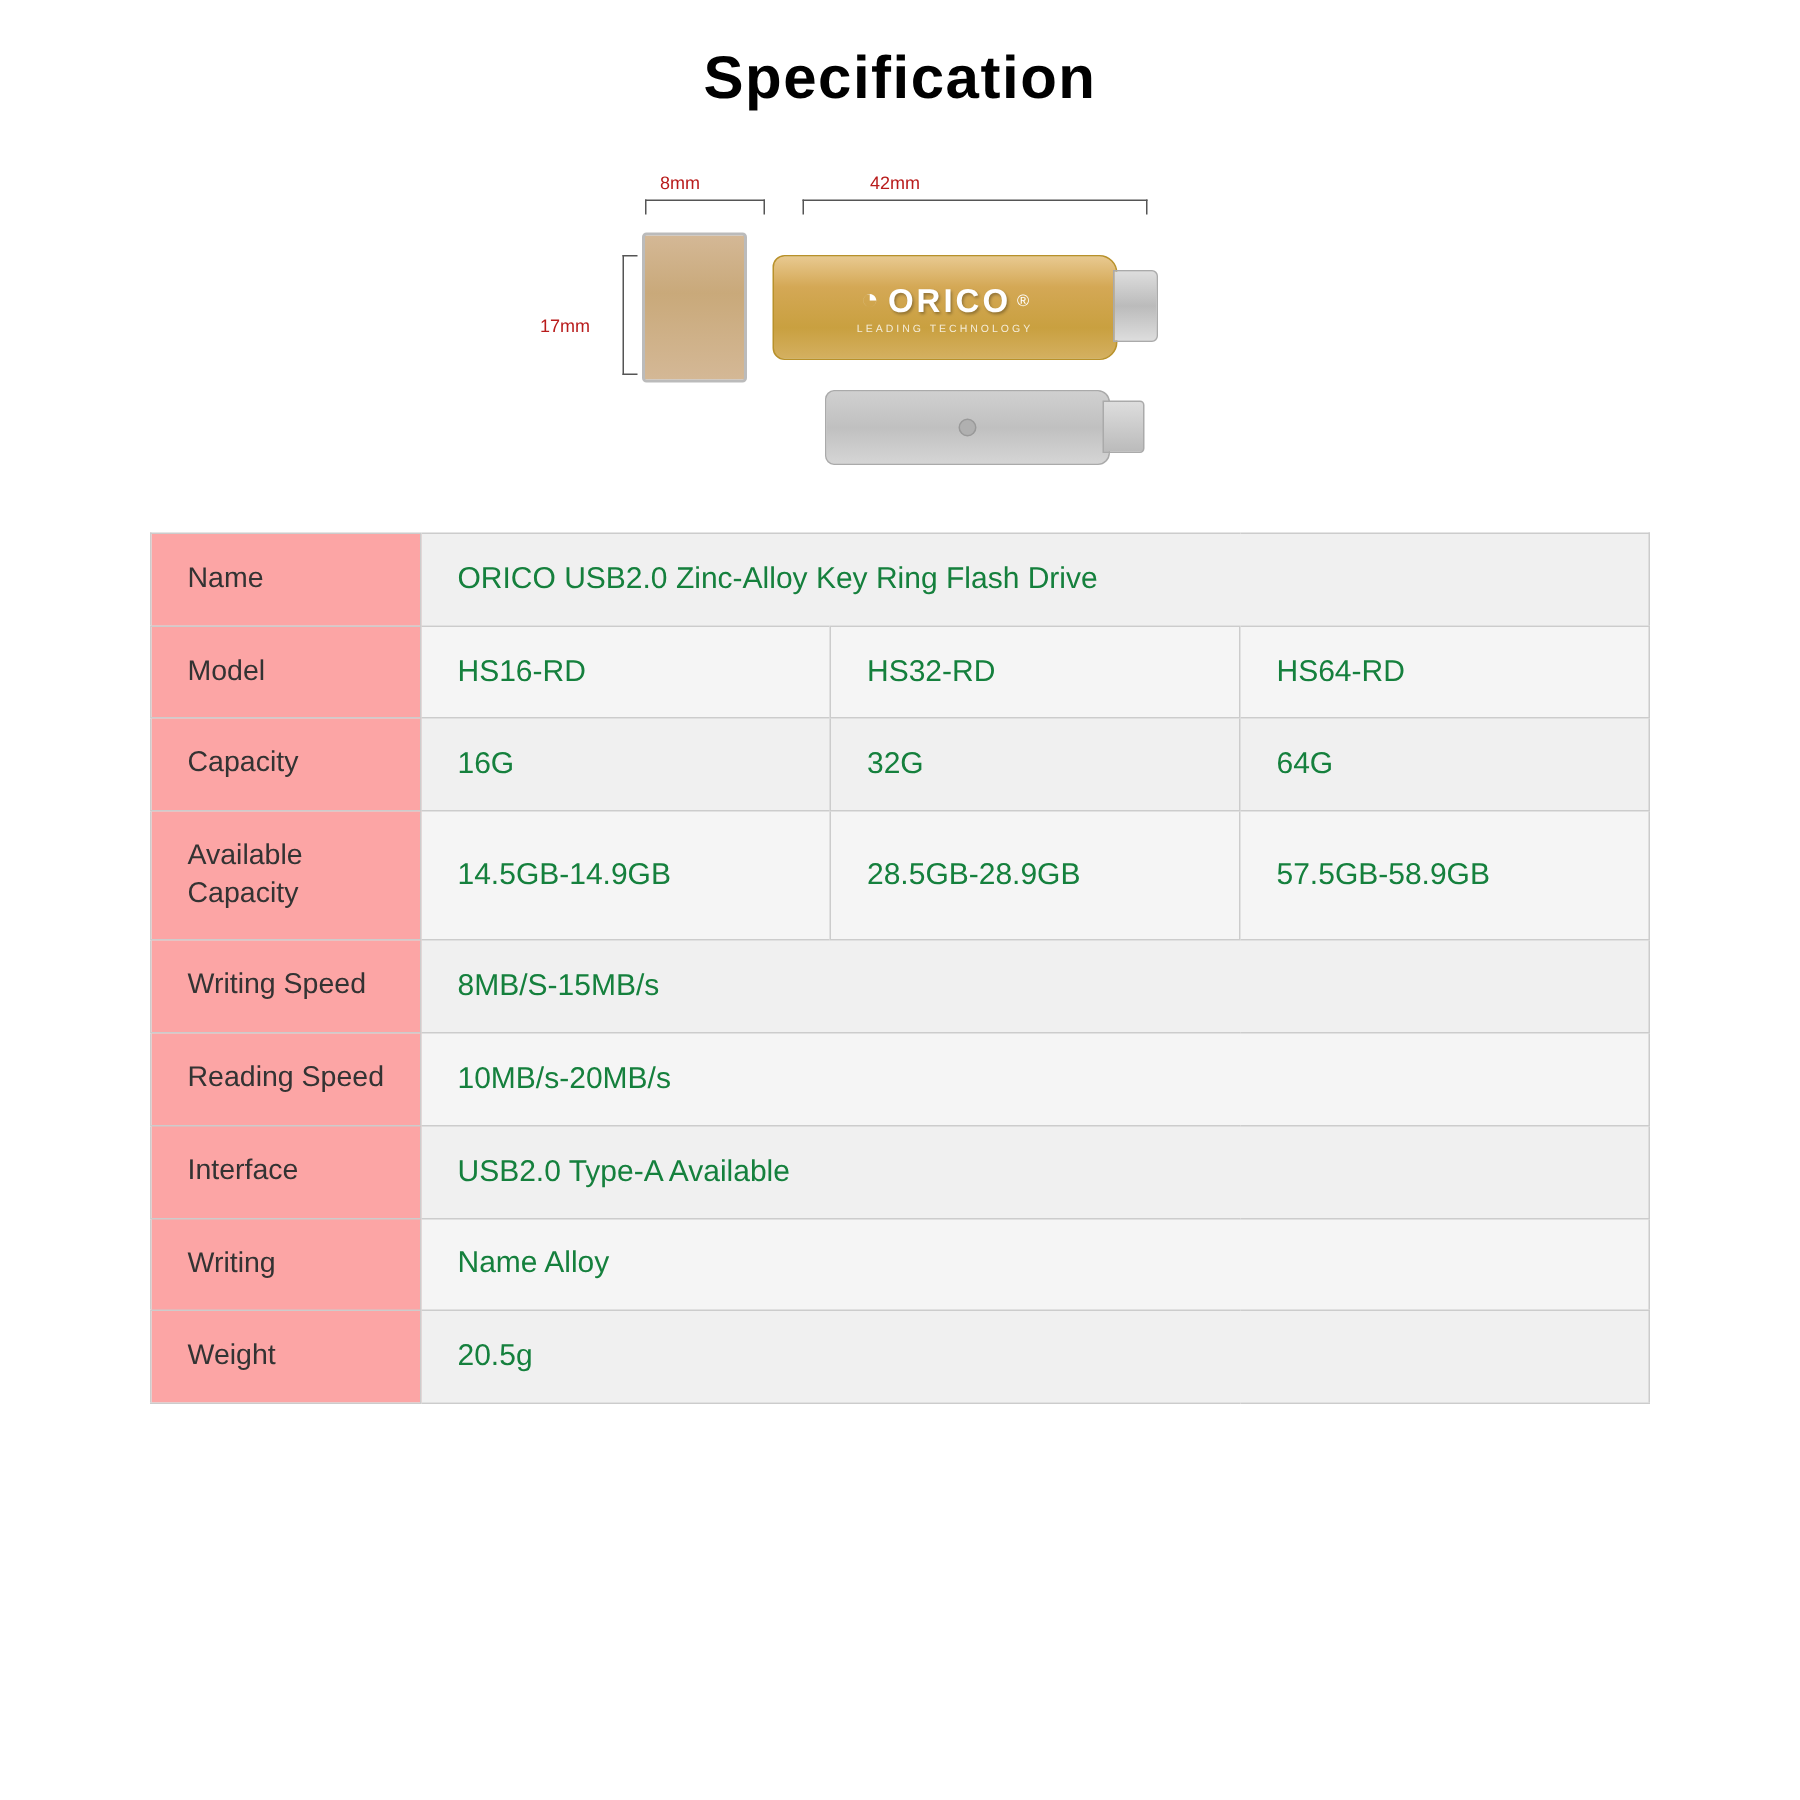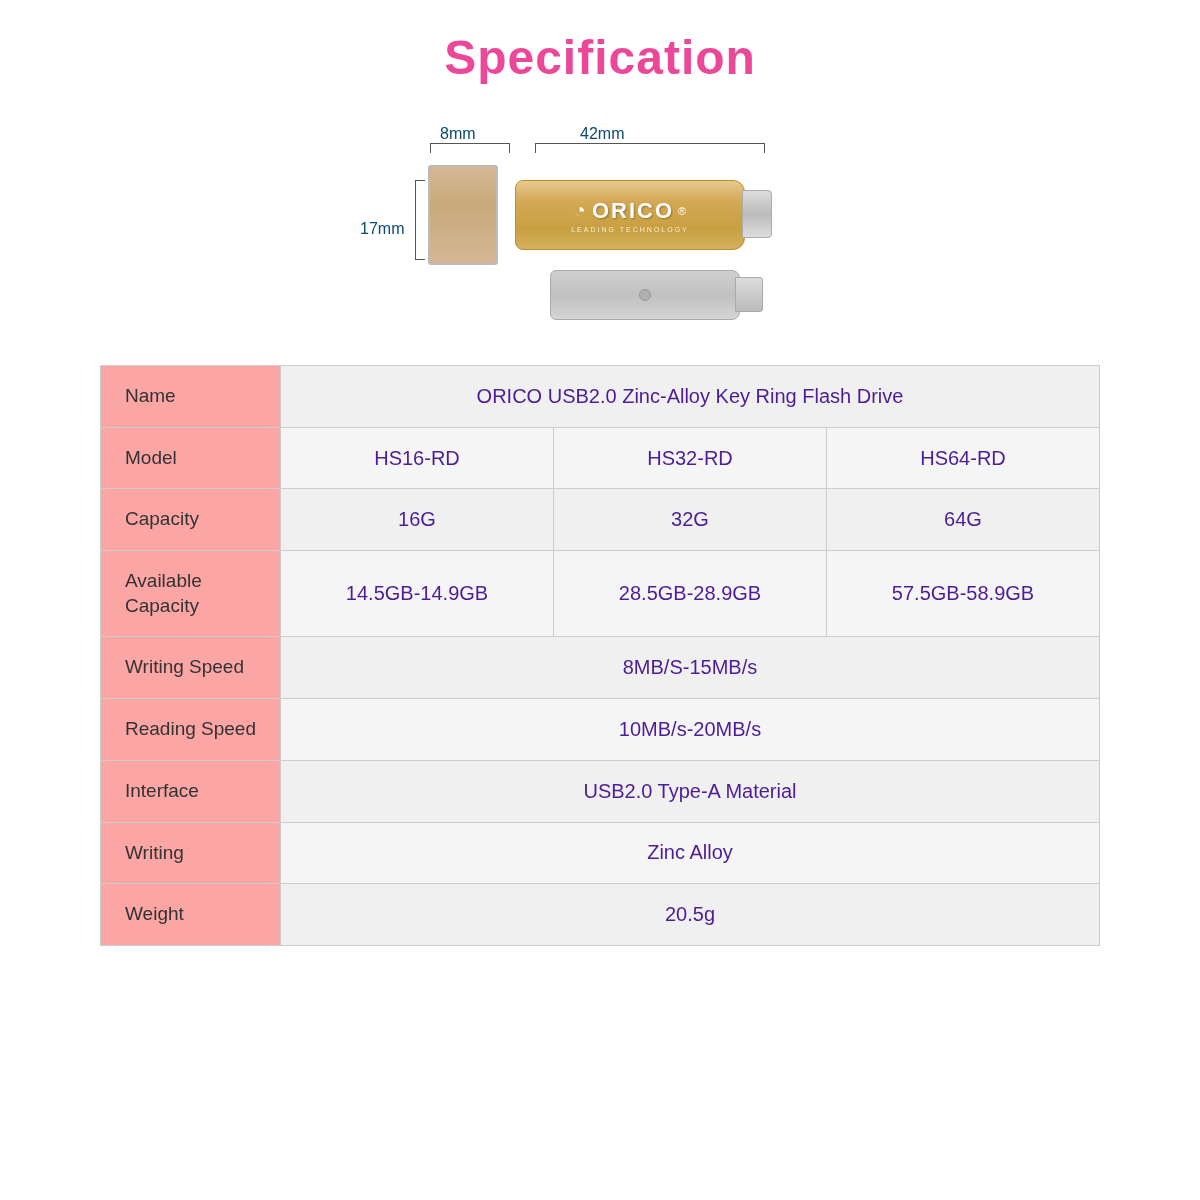--- a/index.html
+++ b/index.html
@@ -8,39 +8,39 @@
       height: 1200px;
       background: #ffffff;
       font-family: Arial, sans-serif;
       display: flex;
       flex-direction: column;
       align-items: center;
       padding: 30px 60px;
     }
 
     .page-title {
-      font-size: 48px;
+      font-size: 40px;
       font-weight: bold;
-      color: #ec4899;
+      color: #000000;
       margin-bottom: 30px;
       letter-spacing: 1px;
     }
 
     .diagram-area {
       position: relative;
       width: 480px;
       height: 220px;
       margin-bottom: 30px;
     }
 
     
     .dim-label {
       position: absolute;
-      font-size: 16px;
-      color: #0c4a6e;
+      font-size: 12px;
+      color: #b91c1c;
     }
 
     .dim-8mm { top: 10px; left: 80px; }
     .dim-42mm { top: 10px; left: 220px; }
     .dim-17mm { top: 105px; left: 0px; }
 
     
     .bracket-8mm {
       position: absolute;
       top: 28px; left: 70px;
@@ -193,22 +193,22 @@
       background: #fca5a5;
       width: 180px;
       color: #333;
       font-size: 19px;
       line-height: 1.3;
       border-right: 1px solid #ccc;
     }
 
     .spec-table td:not(:first-child) {
       background: #f5f5f5;
-      text-align: center;
-      color: #4c1d95;
+      text-align: left;
+      color: #15803d;
     }
 
     .spec-table td.value-cell {
       border-right: 1px solid #ccc;
     }
 
     .spec-table tr:nth-child(odd) td:not(:first-child) {
       background: #f0f0f0;
     }
 
@@ -281,24 +281,24 @@
       <tr>
         <td>Writing Speed</td>
         <td colspan="3">8MB/S-15MB/s</td>
       </tr>
       <tr>
         <td>Reading Speed</td>
         <td colspan="3">10MB/s-20MB/s</td>
       </tr>
       <tr>
         <td>Interface</td>
-        <td colspan="3">USB2.0 Type-A Material</td>
+        <td colspan="3">USB2.0 Type-A Available</td>
       </tr>
       <tr>
         <td>Writing</td>
-        <td colspan="3">Zinc Alloy</td>
+        <td colspan="3">Name Alloy</td>
       </tr>
       <tr>
         <td>Weight</td>
         <td colspan="3">20.5g</td>
       </tr>
     </tbody>
 </table>
 
 </body></html>

